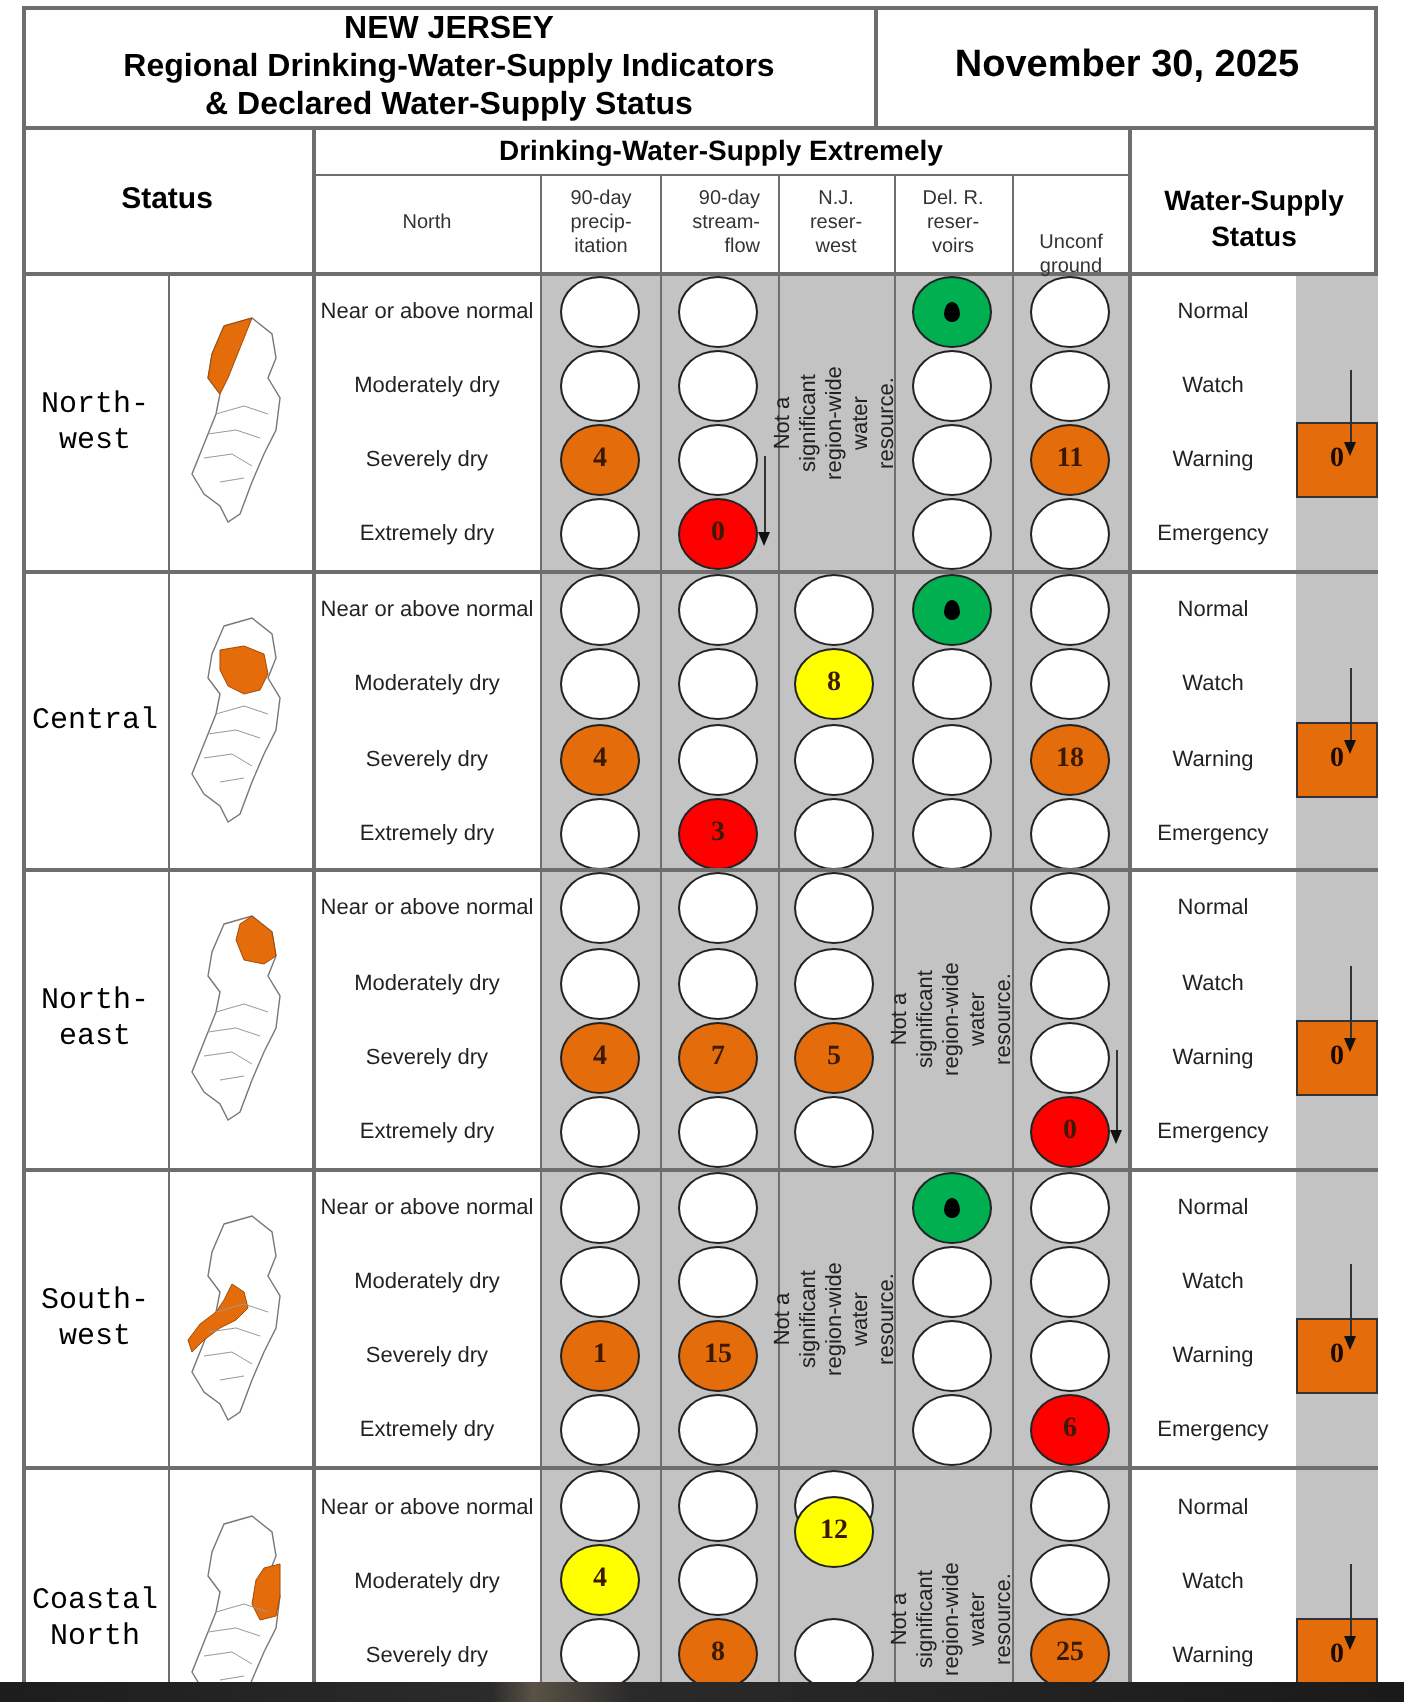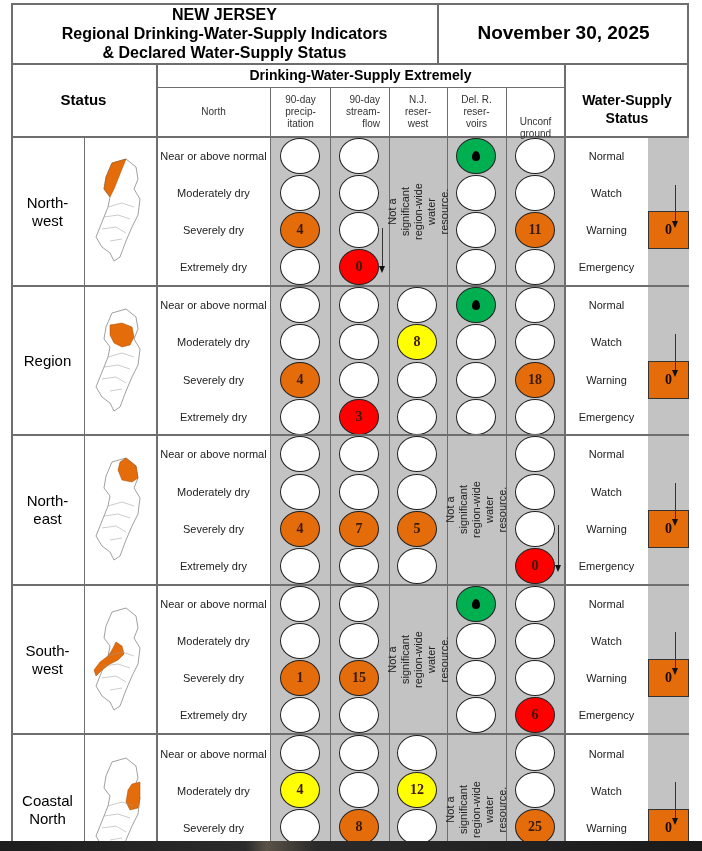--- a/index.html
+++ b/index.html
@@ -22,21 +22,21 @@
   .date-text {
     position:absolute; left:438px; top:3px; width:251px; height:60px;
     display:flex; align-items:center; justify-content:center;
     font-weight:bold; font-size:19px;
   }
   .hdr-big { font-weight:bold; font-size:15px; text-align:center; display:flex; align-items:center; justify-content:center; line-height:18px; }
   .hdr-small { font-size:10px; color:#333; text-align:center; display:flex; align-items:center; justify-content:center; line-height:12px; }
   .gray-col { position:absolute; background:#c3c3c3; }
   .region-name {
     position:absolute; display:flex; align-items:center; justify-content:center;
-    font-size:15px; text-align:center; line-height:18px;
+    font-size:15px; text-align:center; line-height:18px;font-family:Liberation Mono, monospace;
   }
   .status-label {
     position:absolute; font-size:11px; color:#222; text-align:center;
     display:flex; align-items:center; justify-content:center;
   }
   .dot {
     position:absolute; width:40px; height:36px; border-radius:50%;
     border:1px solid #222; background:#ffffff; box-sizing:border-box;
     display:flex; align-items:center; justify-content:center;
     font-family:"Liberation Serif", serif; font-weight:bold; font-size:14px; color:#3a1a00;
@@ -154,21 +154,21 @@
   <div class="status-label" style="left:565px; top:211px; width:83px; height:37px;">Warning</div>
   <div class="status-label" style="left:565px; top:248px; width:83px; height:37px;">Emergency</div>
   <div class="ws-box" style="left:648px; top:211px; width:41px; height:38px;">0</div>
   <div class="arrow" style="left:675px; top:185px; height:38px;"></div>
   <div class="arrow-head" style="left:672px; top:221px;"></div>
 </div>
 <div class="hline" style="left:11px; top:285px; width:678px;"></div>
 
 <div>
   <div class="region-name" style="left:11px; top:286px; width:73px; height:149px; flex-direction:column;">
-    <span>Region</span>
+    <span>Central</span>
   </div>
   <svg class="abs" style="left:92px; top:307px;" width="58" height="108" viewBox="0 0 58 108">
     <path d="M20 6 L34 2 L44 10 L46 22 L42 32 L48 42 L46 58 L40 70 L34 84 L28 100 L22 104 L18 96 L10 90 L4 80 L8 70 L12 60 L16 50 L18 40 L12 32 L14 20 Z" fill="#fff" stroke="#777" stroke-width="0.7"></path>
     <path d="M18 18 L30 16 L40 20 L42 30 L38 38 L30 40 L22 36 L18 28 Z" fill="#e46c0a" stroke="#a24a05" stroke-width="0.5"></path>
     <path d="M16 50 L30 46 L42 50 M12 60 L26 58 L38 62 M10 72 L24 70 L34 76 M18 84 L30 82" fill="none" stroke="#999" stroke-width="0.5"></path>
   </svg>
   <div class="status-label" style="left:157px; top:286px; width:113px; height:37px;">Near or above normal</div>
   <div class="status-label" style="left:157px; top:323px; width:113px; height:37px;">Moderately dry</div>
   <div class="status-label" style="left:157px; top:361px; width:113px; height:37px;">Severely dry</div>
   <div class="status-label" style="left:157px; top:398px; width:113px; height:37px;">Extremely dry</div>
@@ -328,21 +328,21 @@
 
   <div class="dot" style="left:280px; top:735px;"></div>
   <div class="dot yellow" style="left:280px; top:772px;">4</div>
   <div class="dot" style="left:280px; top:809px;"></div>
 
   <div class="dot" style="left:339px; top:735px;"></div>
   <div class="dot" style="left:339px; top:772px;"></div>
   <div class="dot orange" style="left:339px; top:809px;">8</div>
 
   <div class="dot" style="left:397px; top:735px;"></div>
-  <div class="dot yellow" style="left:397px; top:772px;">12</div>
+  <div class="dot yellow" style="left:397px; top:748px;">12</div>
   <div class="dot" style="left:397px; top:809px;"></div>
 
   <div class="rot-note" style="left:447px; top:735px; width:59px; height:149px;">
       <span style="width:130px; white-space:normal;">Not a significant region-wide water resource.</span>
     </div>
 
   <div class="dot" style="left:515px; top:735px;"></div>
   <div class="dot" style="left:515px; top:772px;"></div>
   <div class="dot orange" style="left:515px; top:809px;">25</div>
 

